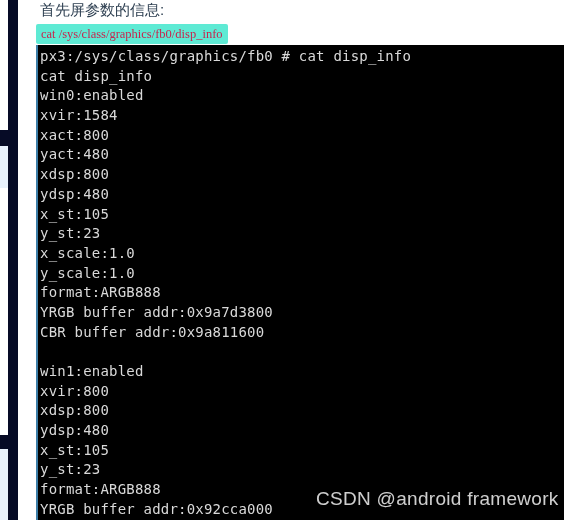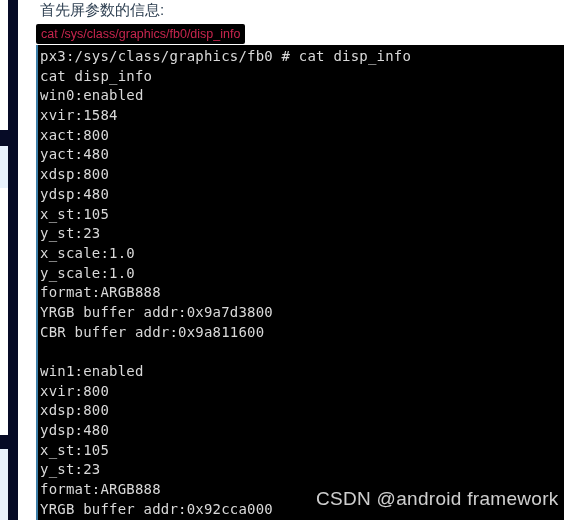--- a/index.html
+++ b/index.html
@@ -61,23 +61,23 @@
     color: #2c3e50;
     letter-spacing: 0px;
     line-height: 20px;
     white-space: nowrap;
   }
 
   
   #code-chip {
     position: absolute;
     left: 36px; top: 24px;
-    background: #000000;
+    background: #5eead4;
     color: #c7254e;
-    font-family: Liberation Sans, sans-serif;
+    font-family: Liberation Serif, serif;
     font-size: 12.5px;
     line-height: 18px;
     padding: 1px 5px 1px 5px;
     white-space: nowrap;
     border-radius: 2px;
   }
 
   
   #terminal {
     position: absolute;

